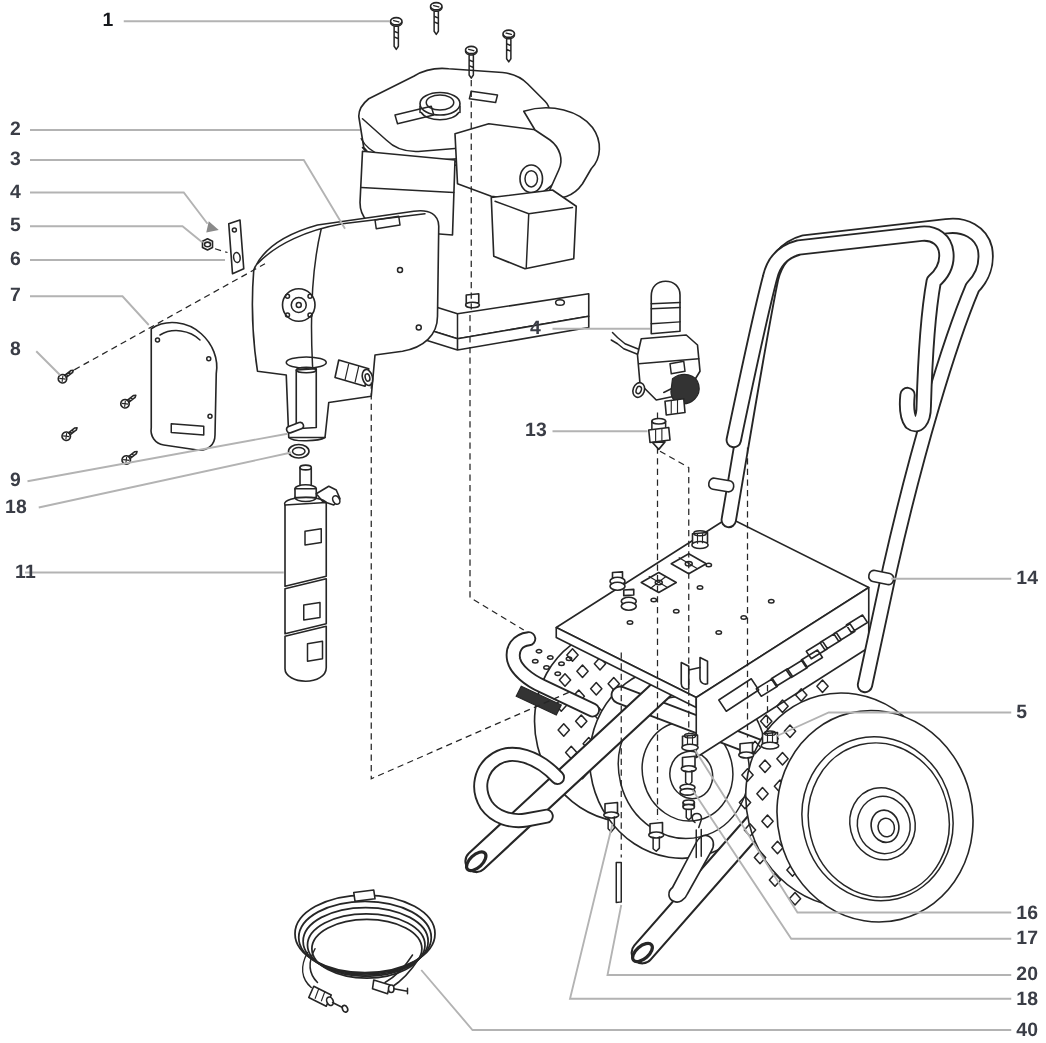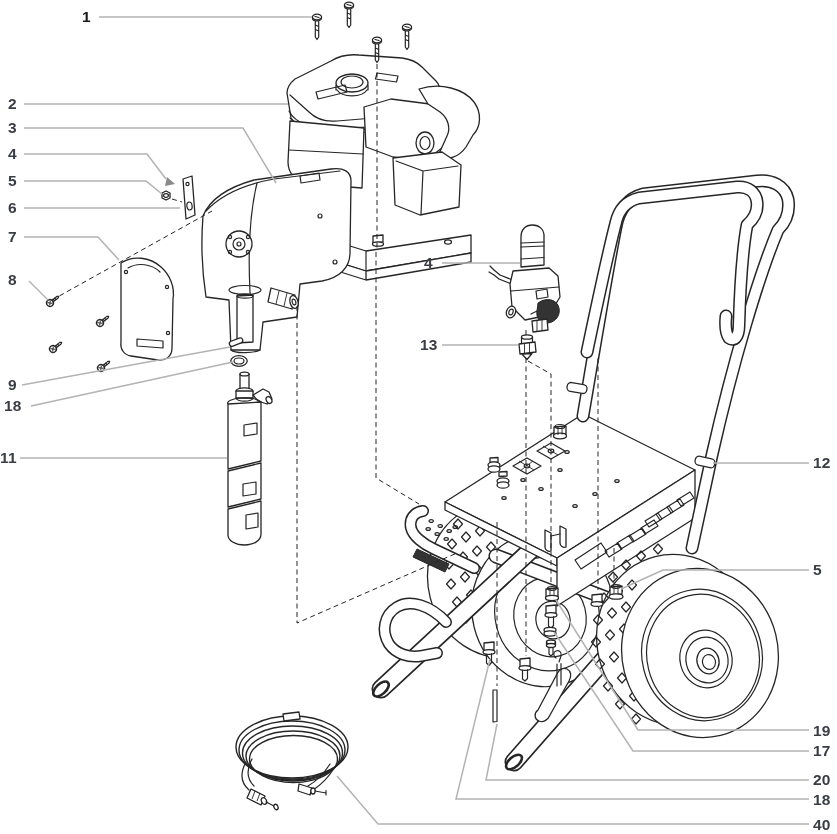--- a/index.html
+++ b/index.html
@@ -368,23 +368,23 @@
   <span class="callout bold" style="left:82px;top:9px">1</span>
   <span class="callout" style="left:8px;top:96px">2</span>
   <span class="callout" style="left:8px;top:120px">3</span>
   <span class="callout" style="left:8px;top:146px">4</span>
   <span class="callout" style="left:8px;top:173px">5</span>
   <span class="callout" style="left:8px;top:200px">6</span>
   <span class="callout" style="left:8px;top:229px">7</span>
   <span class="callout" style="left:8px;top:272px">8</span>
   <span class="callout" style="left:8px;top:377px">9</span>
   <span class="callout" style="left:4px;top:398px">18</span>
-  <span class="callout" style="left:0;top:450px">11</span>
+  <span class="callout" style="left:12px;top:450px">11</span>
   <span class="callout" style="left:424px;top:255px">4</span>
   <span class="callout" style="left:420px;top:337px">13</span>
-  <span class="callout" style="left:813px;top:455px">12</span>
+  <span class="callout" style="left:813px;top:455px">14</span>
   <span class="callout" style="left:813px;top:562px">5</span>
-  <span class="callout" style="left:813px;top:723px">19</span>
+  <span class="callout" style="left:813px;top:723px">16</span>
   <span class="callout" style="left:813px;top:743px">17</span>
   <span class="callout" style="left:813px;top:772px">20</span>
   <span class="callout" style="left:813px;top:792px">18</span>
   <span class="callout" style="left:813px;top:817px">40</span>
 </div>
 
 </body></html>

